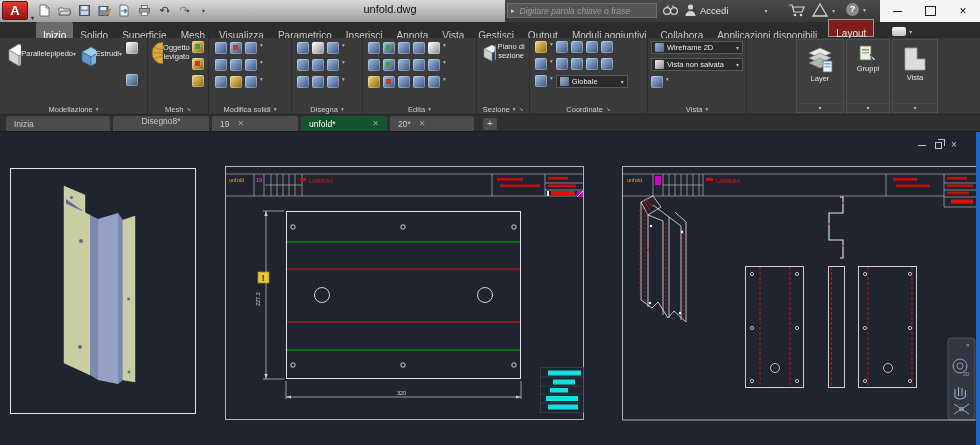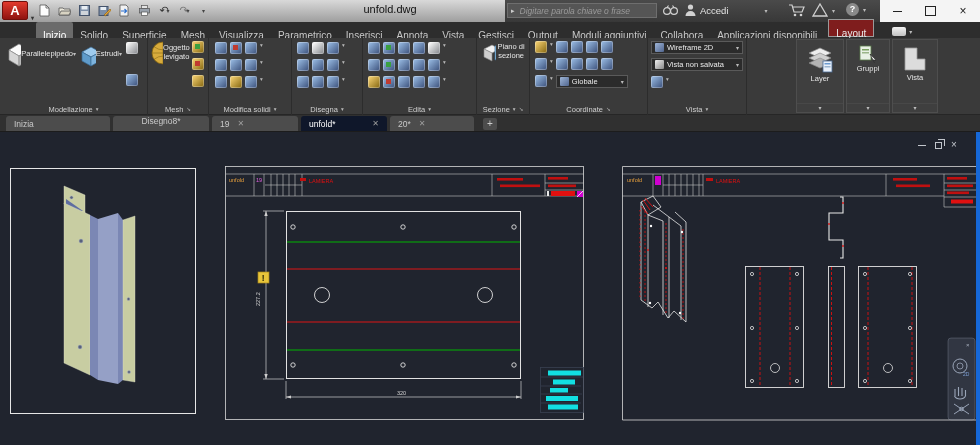--- a/index.html
+++ b/index.html
@@ -53,21 +53,21 @@
   .mrow{position:absolute;display:flex;align-items:flex-start;gap:3px;}
   .mrow i{font-style:normal;font-size:5.5px;color:#b8b8b8;}
   .dd{height:13px;background:#2b2b2b;border:1px solid #5a5a5a;color:#e9e9e9;font-size:7.5px;display:flex;align-items:center;gap:3px;padding:0 3px;white-space:nowrap;}
   .dd .sq{width:9px;height:9px;border-radius:1px;background:linear-gradient(135deg,#9fb6d8,#50658e);}
   .dd i{font-style:normal;font-size:6px;color:#bbb;margin-left:auto;}
   .tile{position:absolute;top:1px;height:74px;background:#3f3f3f;border:1px solid #4e4e4e;display:flex;flex-direction:column;align-items:center;color:#e4e4e4;font-size:7.5px;}
   .tile .tarrow{position:absolute;bottom:1px;left:0;right:0;text-align:center;font-size:6px;color:#bdbdbd;border-top:1px solid #484848;}
   
   .filetabs{position:absolute;left:0;top:115px;width:980px;height:17px;background:#303030;border-bottom:1px solid #1c1c1c;display:flex;align-items:flex-end;gap:3px;padding:0 0 0 6px;}
   .ftab{height:15px;background:#4c4c4c;border-radius:3px 3px 0 0;color:#c9c9c9;font-size:8.5px;display:flex;align-items:center;padding:0 8px;gap:8px;}
-  .ftab.active{background:#0f172a;color:#fff;justify-content:space-between;}
+  .ftab.active{background:#14532d;color:#fff;justify-content:space-between;}
   .ftab .x{color:#9c9c9c;font-size:8px;}
   .ftab-plus{width:14px;height:12px;background:#4c4c4c;border-radius:2px;color:#ccc;font-size:10px;text-align:center;line-height:12px;margin-bottom:1px;}
   
   .canvas{position:absolute;left:0;top:132px;width:980px;height:313px;background:#20242e;}
   .canvas svg{position:absolute;left:0;top:0;}
   .bluestrip{position:absolute;right:0;top:0;width:4px;height:313px;background:#1668d8;}
   .dwgctl{position:absolute;top:8px;display:flex;align-items:center;gap:9px;color:#c2c6cc;}
   .dc-min{width:8px;height:1px;background:#c2c6cc;}
   .dc-res{width:7px;height:7px;border:1px solid #c2c6cc;position:relative;}
   .dc-res::before{content:"";position:absolute;left:2px;top:-4px;width:6px;height:6px;border:1px solid #c2c6cc;border-bottom:0;border-left:0;}

